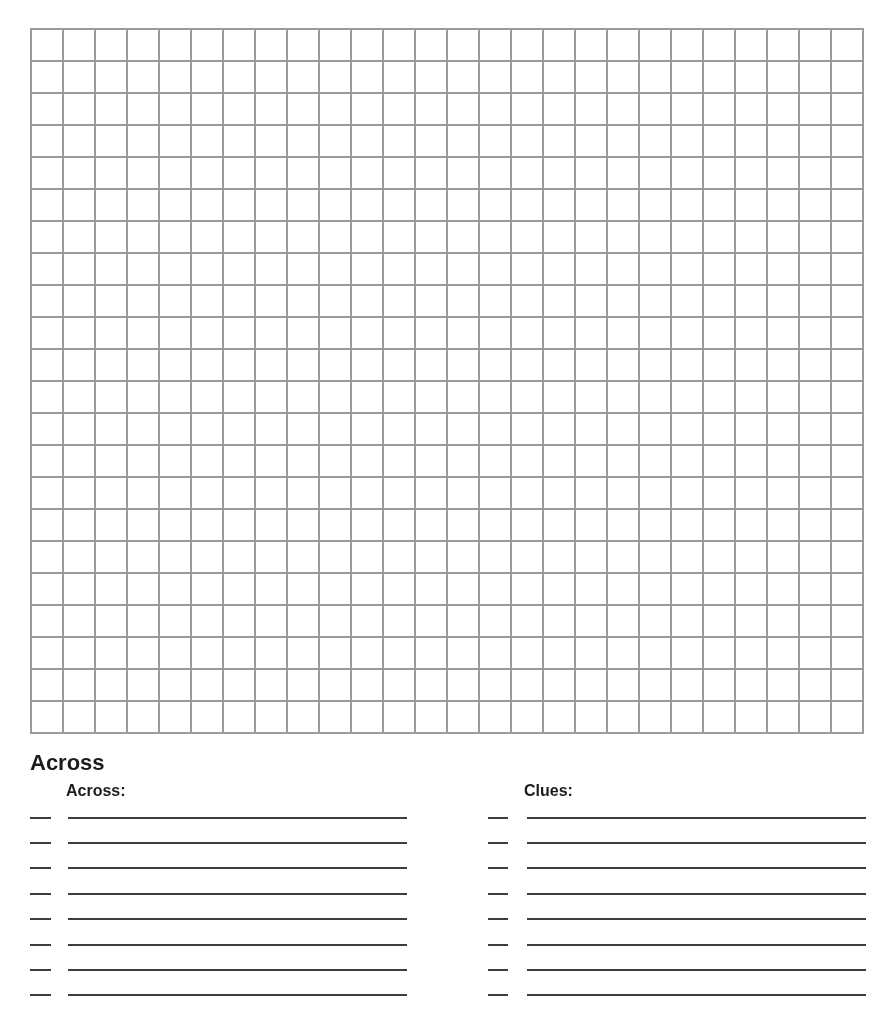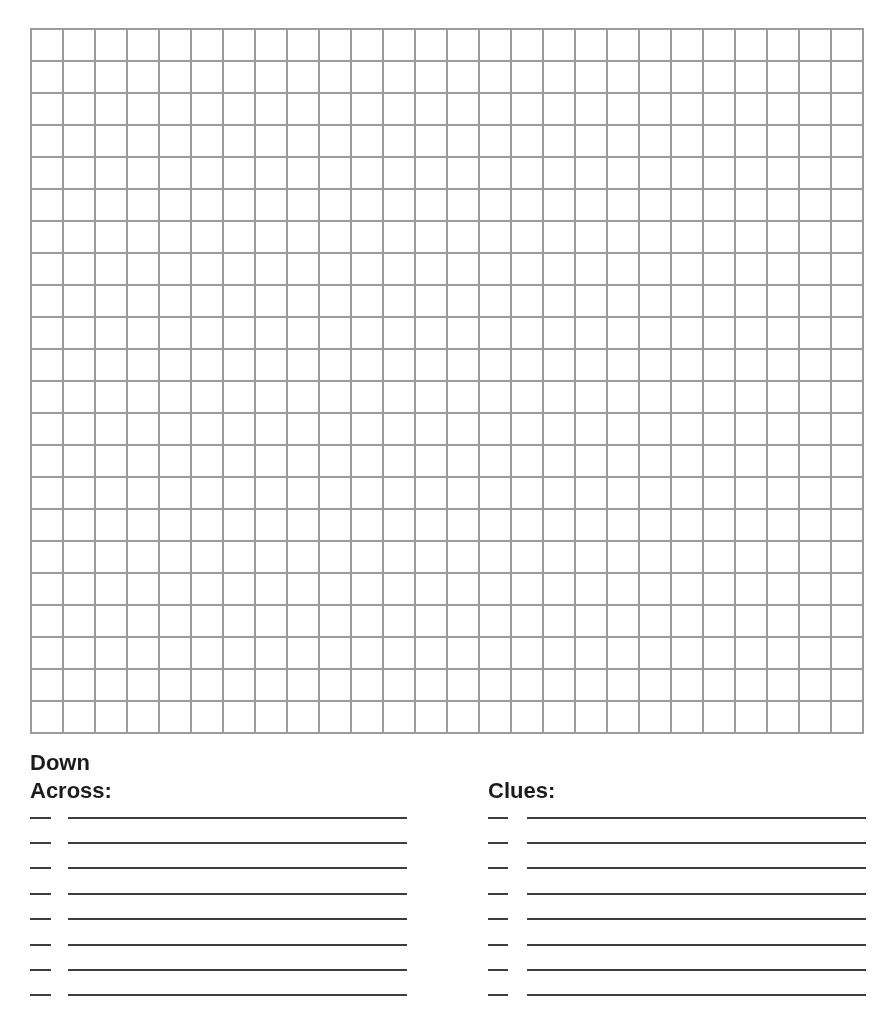--- a/index.html
+++ b/index.html
@@ -47,24 +47,25 @@
     left: 30px;
     top: 750px;
     font-size: 22px;
     font-weight: bold;
     line-height: 26px;
     white-space: nowrap;
   }
   .section-label {
     position: absolute;
     top: 778px;
-    font-size: 22px;
+    font-size: 16px;
     font-weight: bold;
     line-height: 26px;
     white-space: nowrap;
+    margin-left: 36px;
   }
   .across-label { left: 30px; }
   .down-label  { left: 488px; }
 
   .blank-rows {
     position: absolute;
     top: 805px;
   }
   .across-blanks { left: 30px; }
   .down-blanks  { left: 488px; }
@@ -665,21 +666,21 @@
       <div class="cell"></div>
       <div class="cell"></div>
       <div class="cell"></div>
       <div class="cell"></div>
       <div class="cell"></div>
       <div class="cell"></div>
       <div class="cell"></div>
       <div class="cell"></div>
     </div>
 
-  <div class="clues-title">Down</div>
+  <div class="clues-title">Across</div>
 
   <div class="section-label across-label">Across:</div>
 
   <div class="section-label down-label">Clues:</div>
 
   <div class="blank-rows across-blanks">
       <div class="blank-row">
         <span class="num-blank"></span>
         <span class="text-blank"></span>
       </div>

